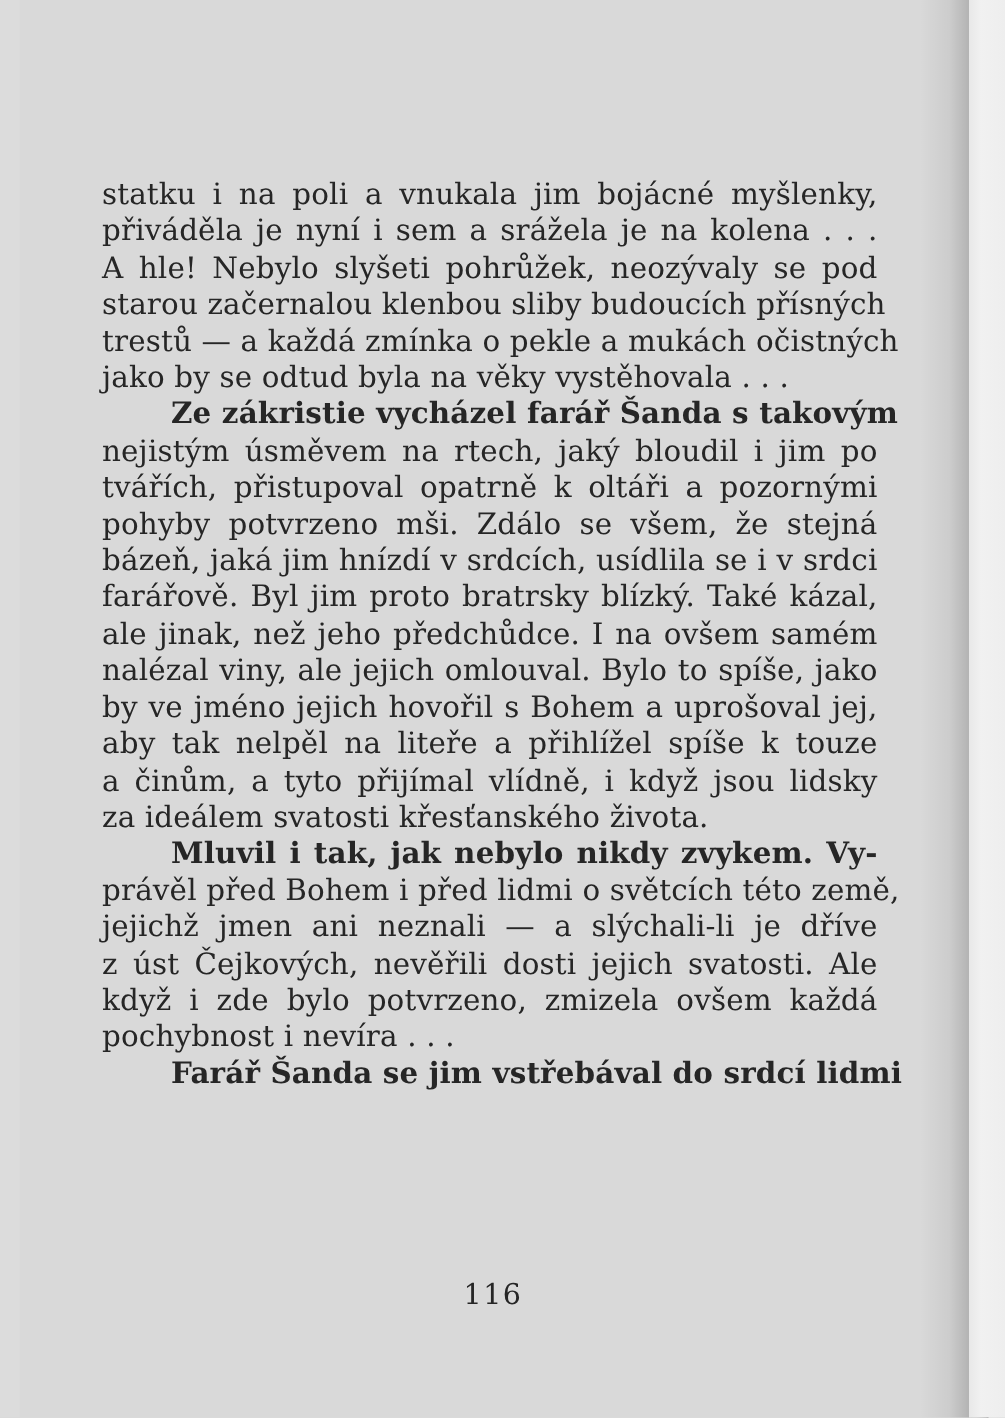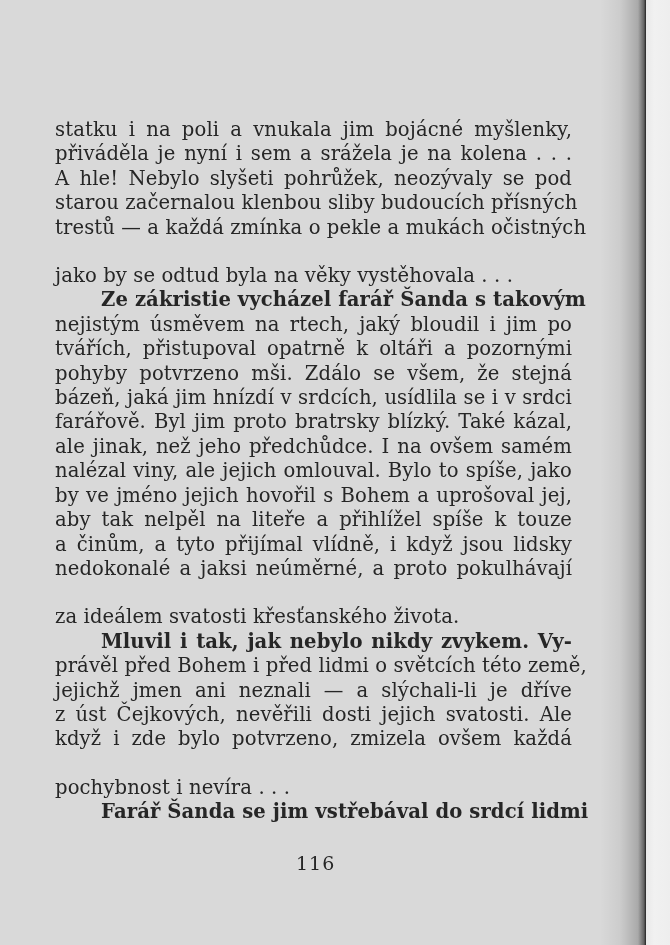--- a/index.html
+++ b/index.html
@@ -2,21 +2,21 @@
 <html><head>
   <meta charset="utf-8">
   <style>
     html, body { margin: 0; padding: 0; }
     body {
       width: 670px; height: 945px; overflow: hidden;
       background: #dcdcdc;
       position: relative;
     }
     .page {
-      position: absolute; left: 0; top: 0;
+      position: absolute; left: 13px; top: 0;
       width: 646px; height: 945px;
       background:
         linear-gradient(to right, rgba(0,0,0,0) 0px, rgba(0,0,0,0) 600px, rgba(0,0,0,0.06) 620px, rgba(0,0,0,0.22) 638px, rgba(0,0,0,0.55) 644px, rgba(0,0,0,0.85) 646px),
         #d9d9d9;
     }
     .edge {
       position: absolute; left: 646px; top: 0;
       width: 24px; height: 945px;
       background: linear-gradient(to right, #e8e8e8 0px, #f1f1f1 8px, #eeeeee 24px);
     }
@@ -25,21 +25,21 @@
       width: 517px;
       font-family: "DejaVu Serif", "Liberation Serif", serif;
       font-size: 19.6px;
       line-height: 24.4px;
       color: #262626;
       text-align: justify;
       letter-spacing: 0.1px;
     }
     .para { margin: 0; text-align: justify; text-align-last: justify; }
     .para .line { display: block; text-align: justify; text-align-last: justify; white-space: nowrap; }
-    .para .line.last { text-align-last: left; margin-top: 24px; }
+    .para .line.last { text-align-last: left; }
     .para.indent .line.first { text-indent: 46px; font-weight: bold; }
     .folio {
       position: absolute; left: 296px; top: 852px;
       font-family: "DejaVu Serif", "Liberation Serif", serif;
       font-size: 19px; color: #262626; letter-spacing: 1px; text-align: right;
     }
   </style>
 </head>
 <body>
 
@@ -58,21 +58,20 @@
       <span class="line">nejistým úsměvem na rtech, jaký bloudil i jim po</span>
       <span class="line">tvářích, přistupoval opatrně k oltáři a pozornými</span>
       <span class="line">pohyby potvrzeno mši. Zdálo se všem, že stejná</span>
       <span class="line">bázeň, jaká jim hnízdí v srdcích, usídlila se i v srdci</span>
       <span class="line">farářově. Byl jim proto bratrsky blízký. Také kázal,</span>
       <span class="line">ale jinak, než jeho předchůdce. I na ovšem samém</span>
       <span class="line">nalézal viny, ale jejich omlouval. Bylo to spíše, jako</span>
       <span class="line">by ve jméno jejich hovořil s Bohem a uprošoval jej,</span>
       <span class="line">aby tak nelpěl na liteře a přihlížel spíše k touze</span>
       <span class="line">a činům, a tyto přijímal vlídně, i když jsou lidsky</span>
-      <span class="line">nedokonalé a jaksi neúměrné, a proto pokulhávají</span>
       <span class="line last">za ideálem svatosti křesťanského života.</span>
     </p>
     <p class="para indent">
       <span class="line first">Mluvil i tak, jak nebylo nikdy zvykem. Vy-</span>
       <span class="line">právěl před Bohem i před lidmi o světcích této země,</span>
       <span class="line">jejichž jmen ani neznali — a slýchali-li je dříve</span>
       <span class="line">z úst Čejkových, nevěřili dosti jejich svatosti. Ale</span>
       <span class="line">když i zde bylo potvrzeno, zmizela ovšem každá</span>
       <span class="line last">pochybnost i nevíra . . .</span>
     </p>

